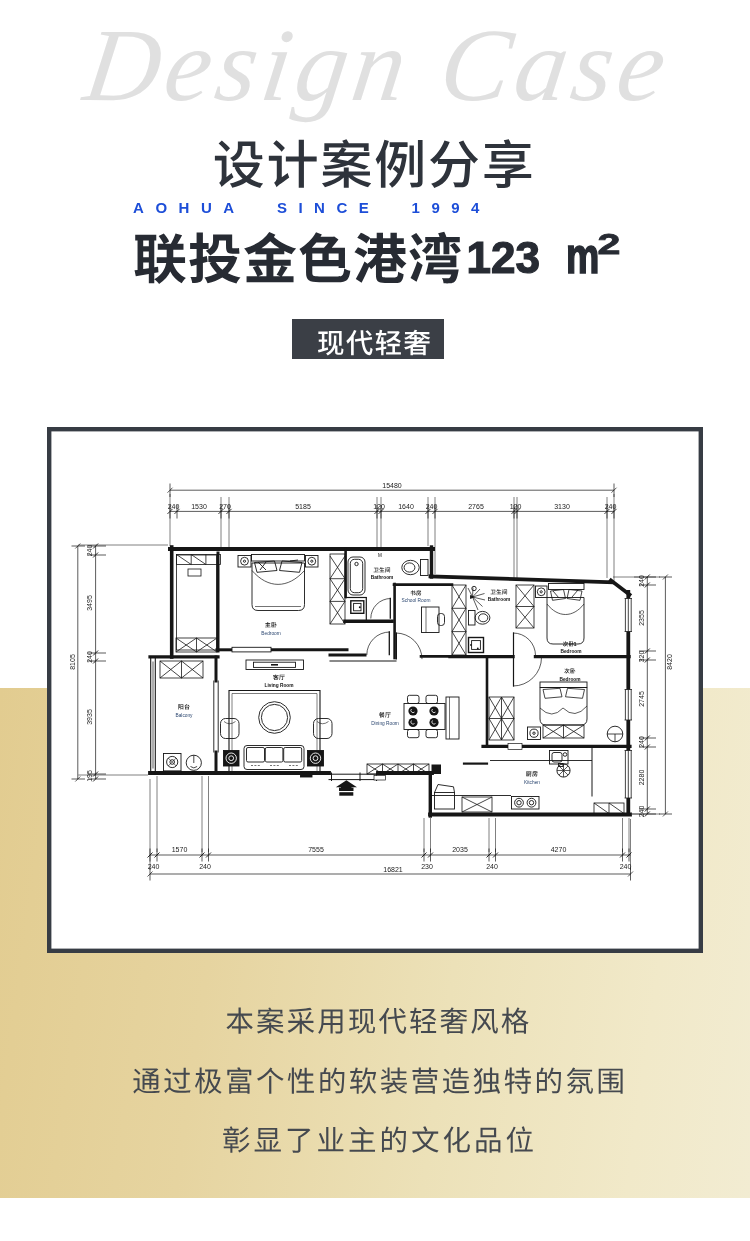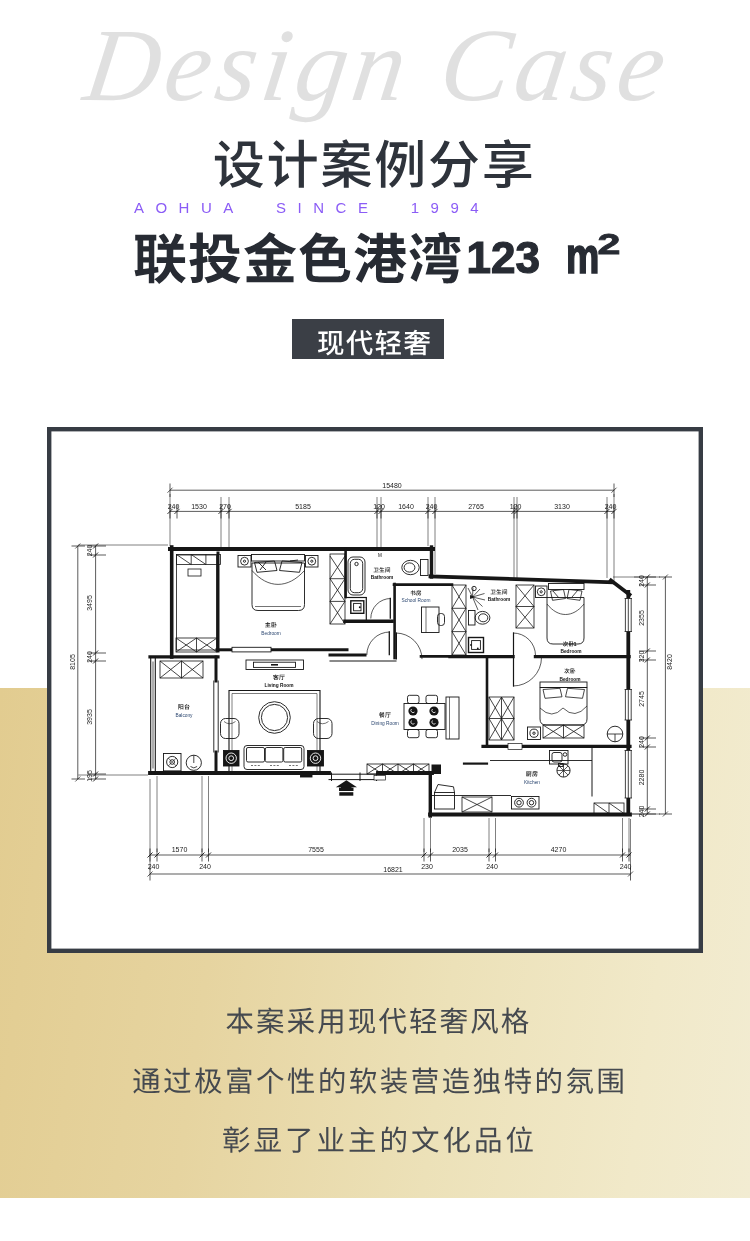--- a/index.html
+++ b/index.html
@@ -5,21 +5,21 @@
   html,body{margin:0;padding:0;}
   body{width:750px;height:1241px;position:relative;background:#ffffff;overflow:hidden;
        font-family:"Liberation Sans",sans-serif;}
   .gold{position:absolute;left:0;top:688px;width:750px;height:510px;
         background:linear-gradient(98deg,#e2cc90 0%,#e6d4a0 30%,#ece1b8 60%,#f1e9c9 85%,#f2ecd2 100%);}
   .script{position:absolute;left:0;top:5px;width:750px;text-align:center;
           font-family:"Liberation Serif",serif;font-style:italic;font-weight:400;
           font-size:104px;color:#e0e0e0;letter-spacing:5px;text-indent:6px;white-space:nowrap;
           transform:skewX(-8deg);}
   .t2{position:absolute;left:0;top:199px;width:610px;text-align:center;
-      font-size:15px;font-weight:normal;color:#8b5cf6;letter-spacing:11.5px;text-indent:14px;}
+      font-size:15px;font-weight:bold;color:#1d4ed8;letter-spacing:11.5px;text-indent:14px;}
   .tag{position:absolute;left:292px;top:319px;width:152px;height:40px;background:#3b3f46;
        color:#ffffff;font-size:28px;letter-spacing:1.5px;text-indent:1.5px;text-align:center;line-height:41px;}
 </style>
 </head>
 <body>
 
 <div class="gold"></div>
 
 <div class="script">Design&nbsp;Case</div>
 

